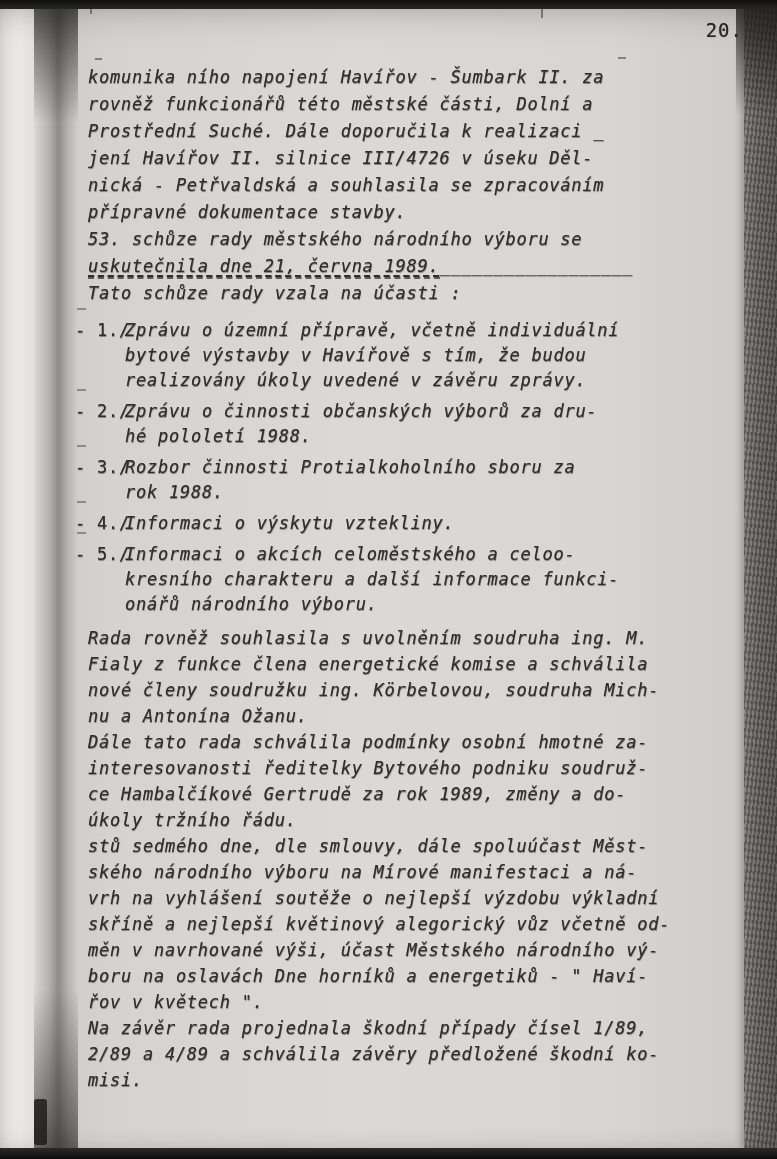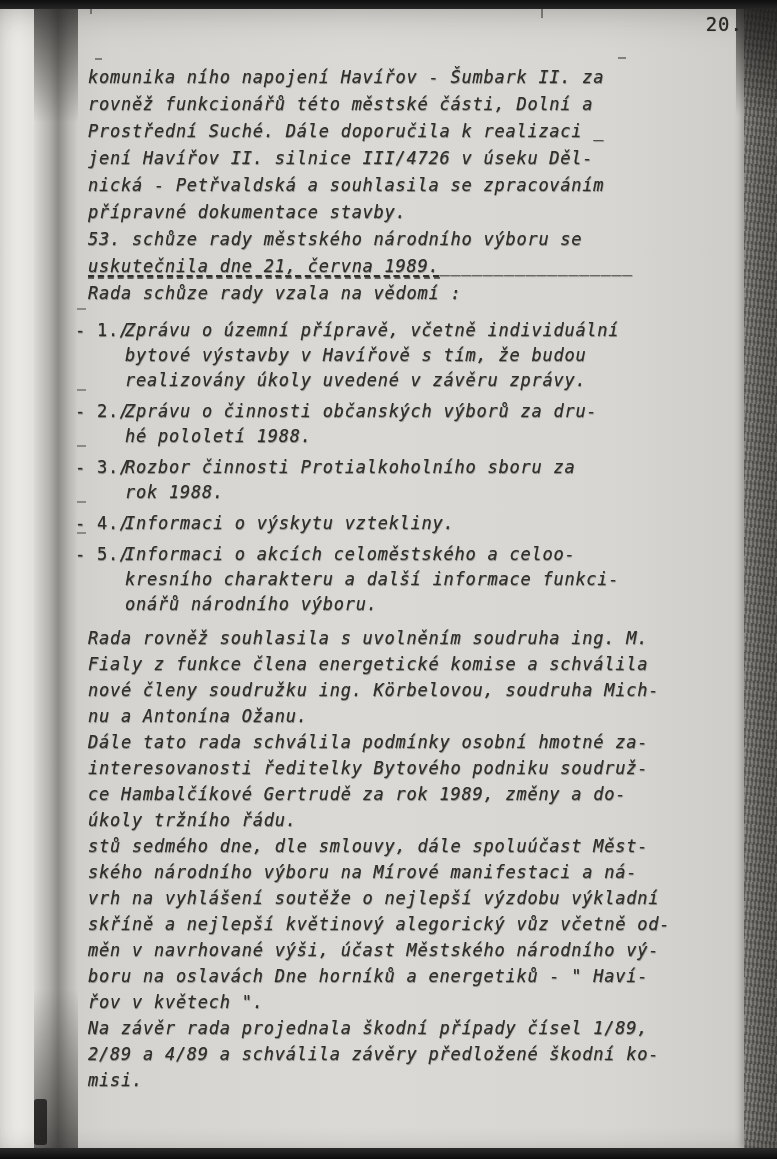--- a/index.html
+++ b/index.html
@@ -29,21 +29,21 @@
       linear-gradient(90deg,#8f8d89 0%,#716f6b 40%,#64625e 100%);
     box-shadow:-3px 0 6px rgba(90,88,84,.45);
   }
   .right-band::before{
     content:"";position:absolute;left:-8px;top:0;width:41px;height:110px;
     background:linear-gradient(180deg,rgba(25,23,22,.8),rgba(25,23,22,0));
   }
   .vignette{position:absolute;inset:0;z-index:5;pointer-events:none;
     box-shadow:inset 0 18px 40px -18px rgba(40,38,36,.5), inset 0 -14px 30px -16px rgba(40,38,36,.45);}
   .page-number{
-    position:absolute;top:13px;right:34px;z-index:4;
+    position:absolute;top:19px;right:34px;z-index:4;
     font-size:19px;letter-spacing:1px;color:#2b2a28;
     text-shadow:0 0 .8px rgba(43,42,40,.8);
   }
   .doc{
     position:absolute;left:88px;top:64px;width:620px;z-index:4;
     font-size:17px;letter-spacing:.75px;color:#302e2b;
     text-shadow:.4px .5px .7px rgba(48,46,43,.5), 0 0 .5px rgba(70,68,65,.45);
   }
   .line{white-space:pre;line-height:27px;font-style:italic;}
   .block + .block{}
@@ -80,21 +80,21 @@
         <div class="line">Prostřední Suché. Dále doporučila k realizaci _</div>
         <div class="line">jení Havířov II. silnice III/4726 v úseku Děl-</div>
         <div class="line">nická - Petřvaldská a souhlasila se zpracováním</div>
         <div class="line">přípravné dokumentace stavby.</div>
       </div>
       <div class="block heading">
         <div class="line">53. schůze rady městského národního výboru se</div>
         <div class="line"><span class="u-dash">uskutečnila dne 21, června 1989.</span><span class="trail">__________________</span></div>
       </div>
       <div class="block para">
-        <div class="line">Rada schůze rady vzala na vědomí :</div>
+        <div class="line">Tato schůze rady vzala na účasti :</div>
       </div>
       <div class="block list">
         <div class="list-item">
           <span class="marker">- 1./</span>
           <div class="line">Zprávu o územní přípravě, včetně individuální</div>
           <div class="line">bytové výstavby v Havířově s tím, že budou</div>
           <div class="line">realizovány úkoly uvedené v závěru zprávy.</div>
         </div>
         <div class="list-item">
           <span class="marker">- 2./</span>

